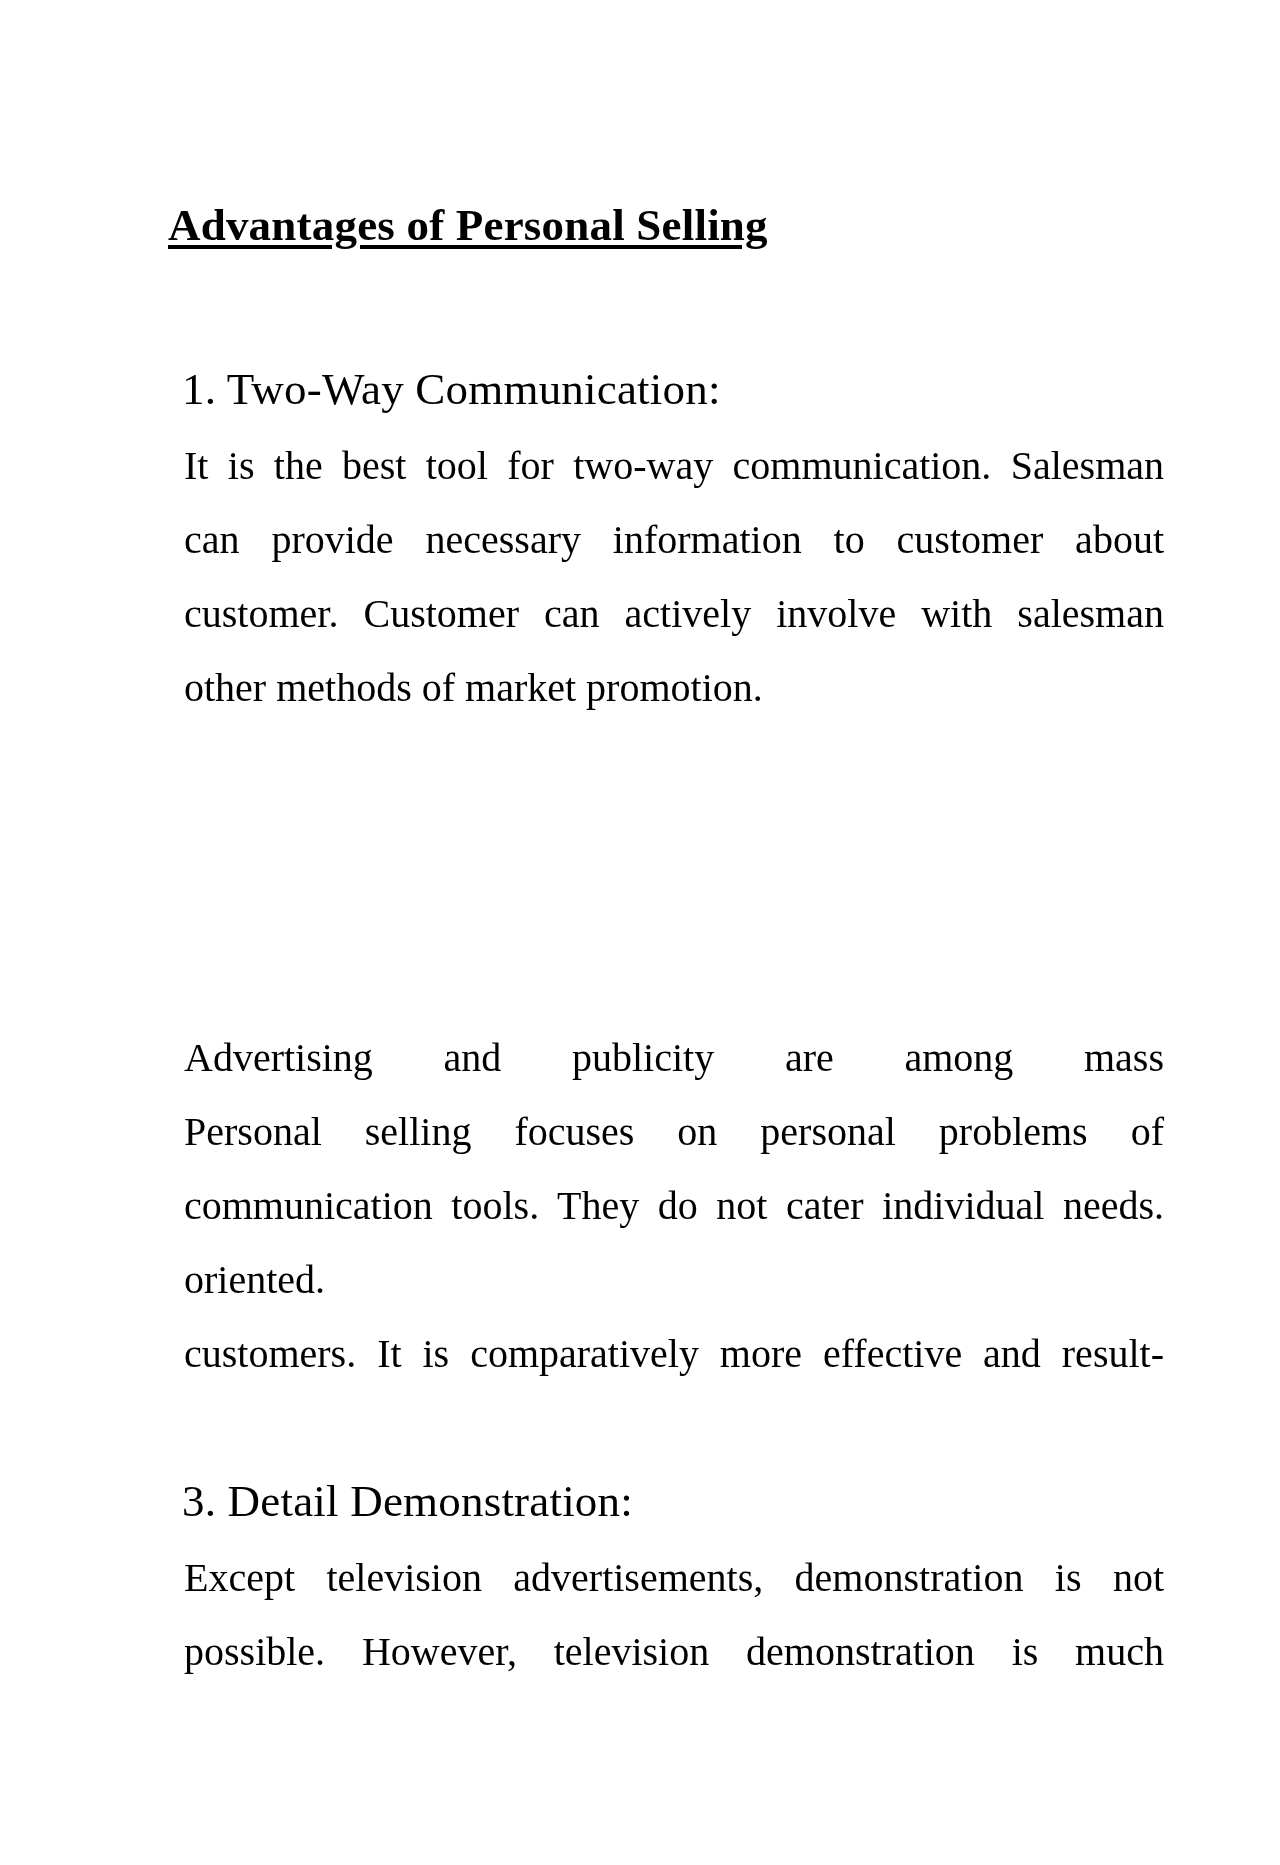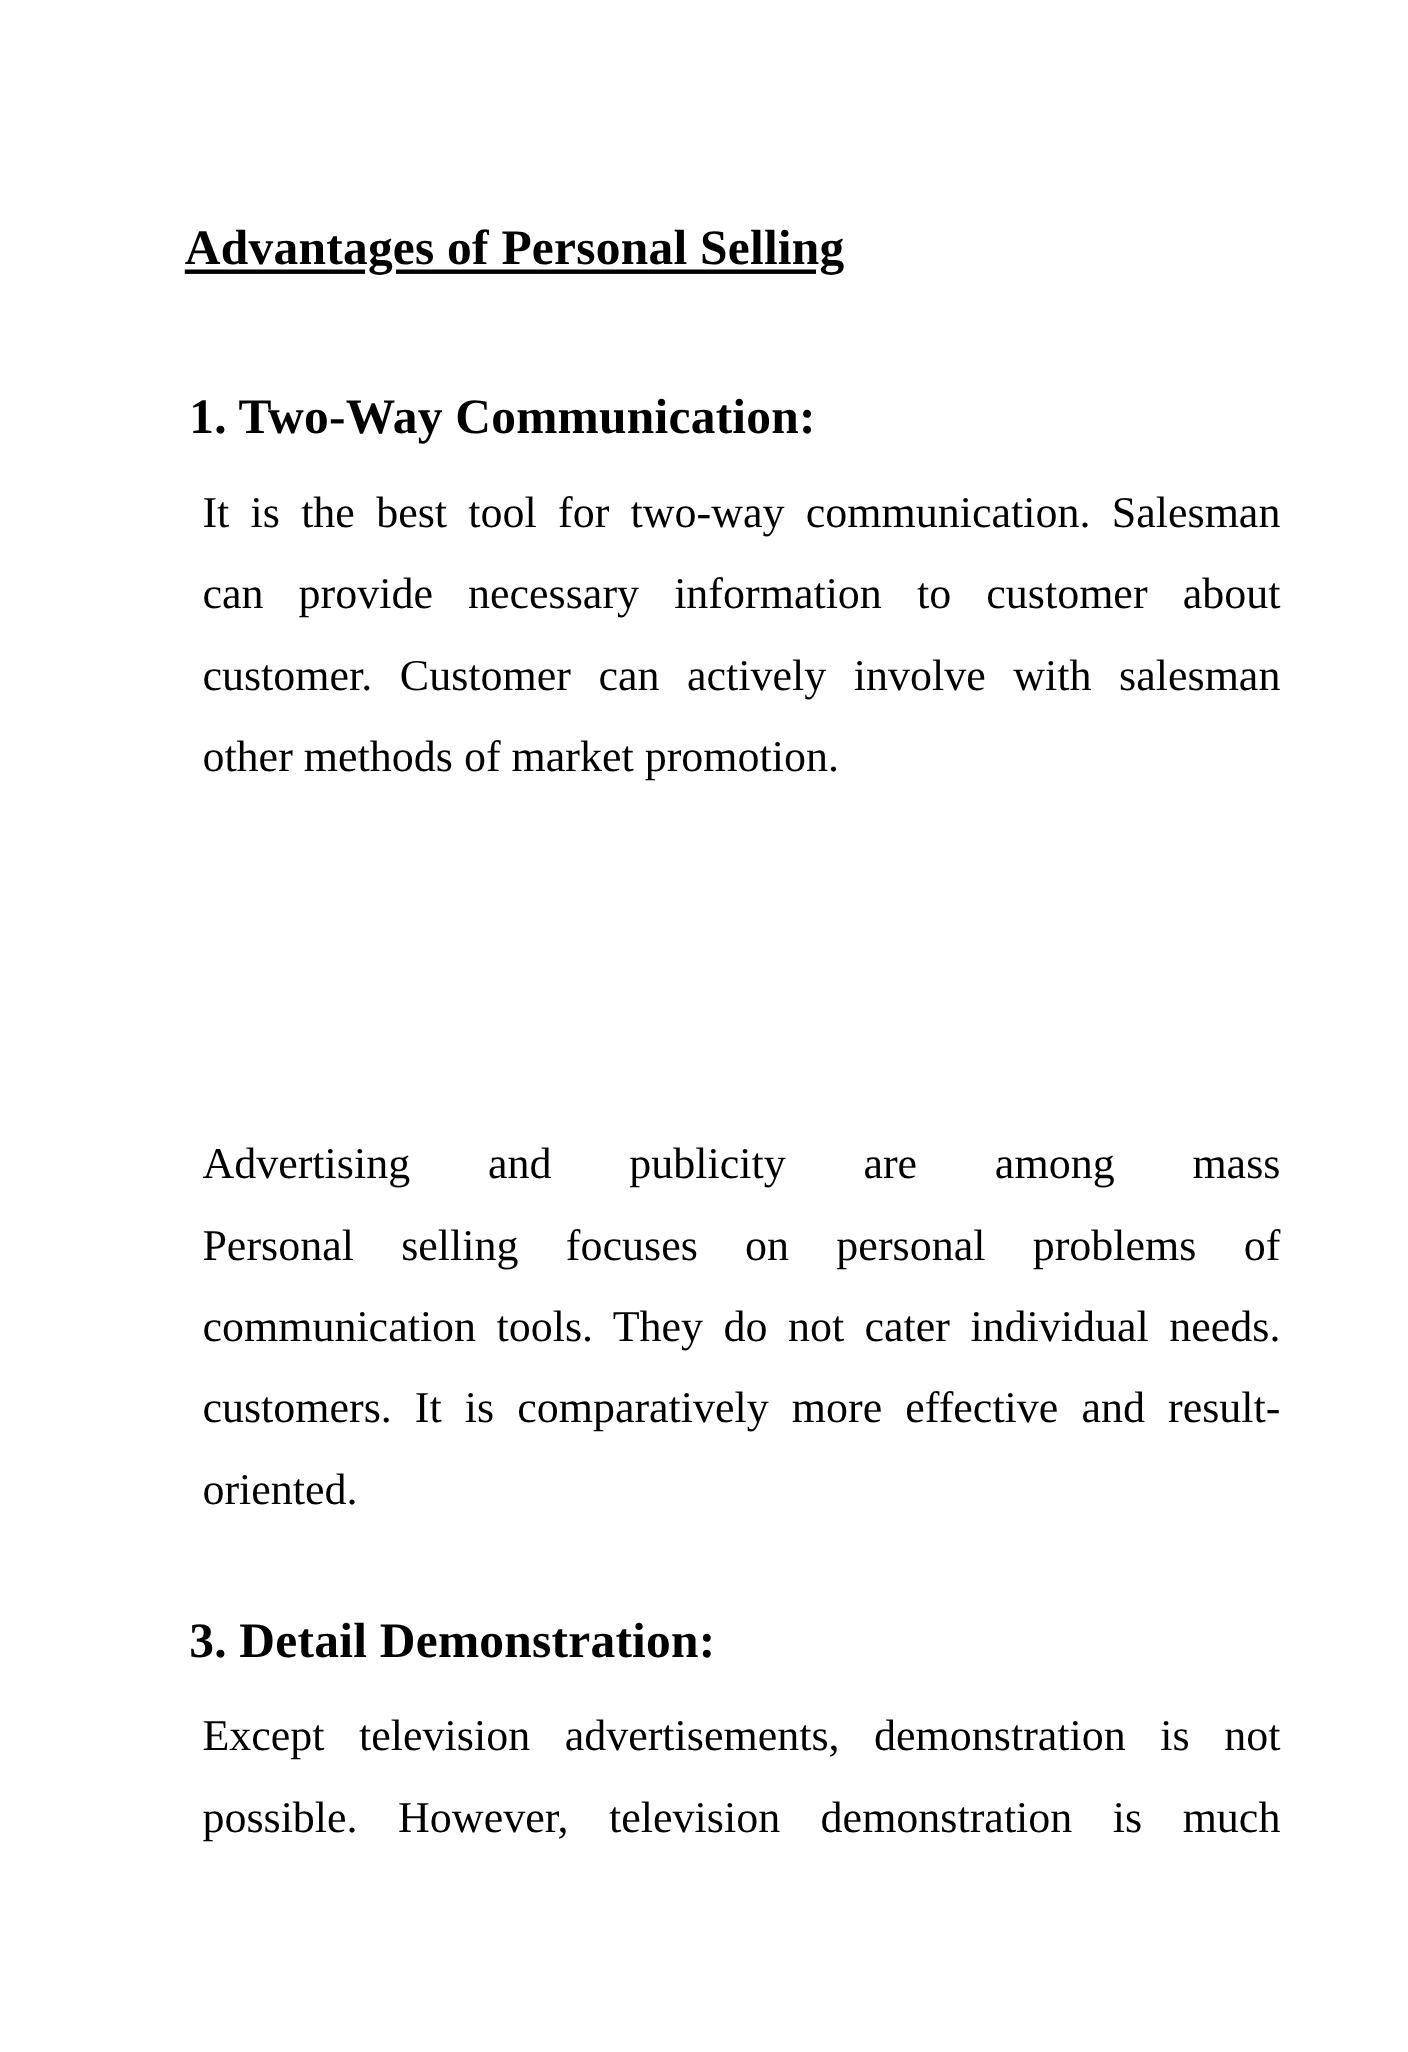--- a/index.html
+++ b/index.html
@@ -26,23 +26,23 @@
     margin: 0;
     font-size: 45px;
     font-weight: bold;
     line-height: 74px;
     text-decoration: underline;
     text-decoration-thickness: 4px;
     text-underline-offset: 5px;
     letter-spacing: 0.2px;
   }
   .heading {
-    margin: 4px;
+    margin: 14px;
     font-size: 45px;
-    font-weight: bold;
+    font-weight: normal;
     line-height: 74px;
     letter-spacing: 0.2px;
   }
   .para {
     margin: 16px;
   }
   .line {
     font-size: 40px;
     line-height: 74px;
     height: 74px;
@@ -75,22 +75,22 @@
     <div class="line">can provide necessary information to customer about</div>
     <div class="line">customer. Customer can actively involve with salesman</div>
     <div class="line last">other methods of market promotion.</div>
   </div>
 
 
   <div class="block para p2-pos">
     <div class="line">Advertising and publicity are among mass</div>
     <div class="line">Personal selling focuses on personal problems of</div>
     <div class="line">communication tools. They do not cater individual needs.</div>
+    <div class="line last">oriented.</div>
     <div class="line">customers. It is comparatively more effective and result-</div>
-    <div class="line last">oriented.</div>
   </div>
 
   <h2 class="block heading h3-pos">3. Detail Demonstration:</h2>
 
   <div class="block para p3-pos">
     <div class="line">Except television advertisements, demonstration is not</div>
     <div class="line">possible. However, television demonstration is much</div>
   </div>
 
 </div>

